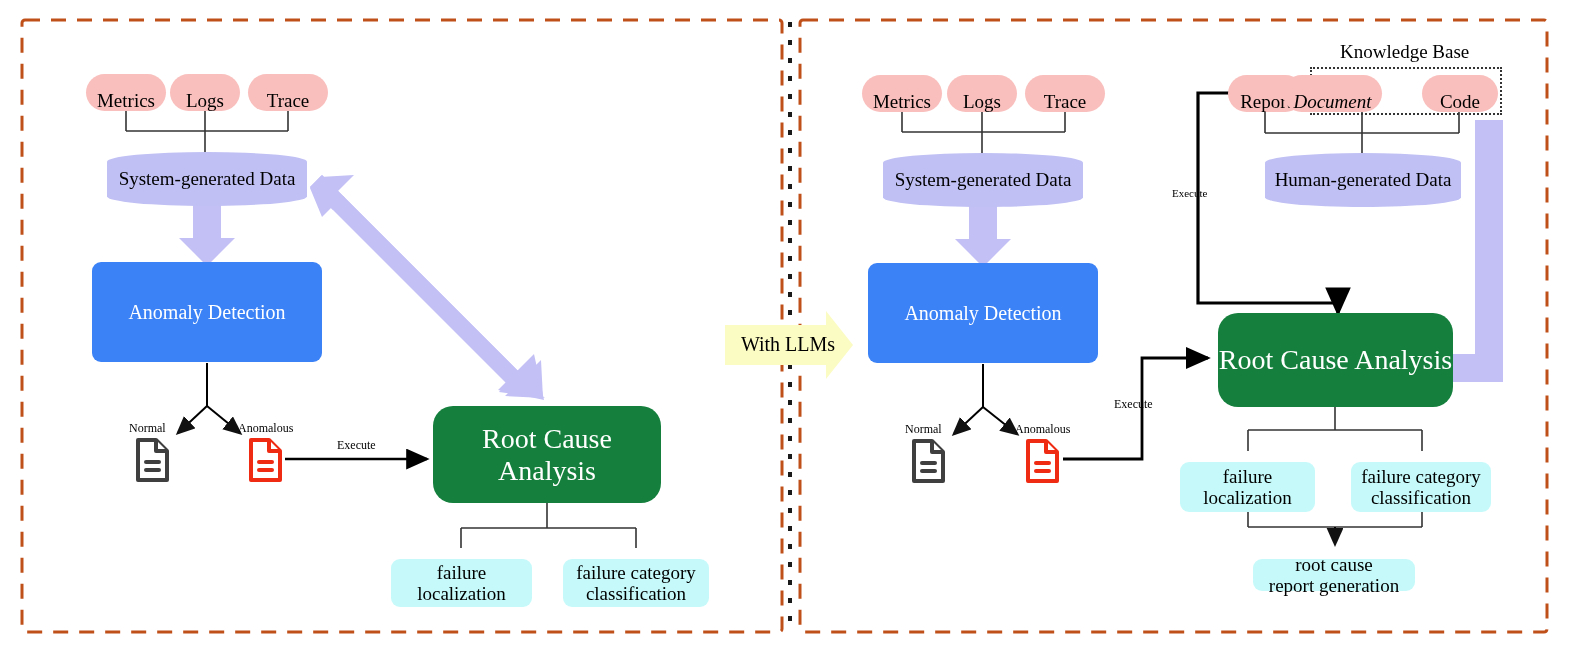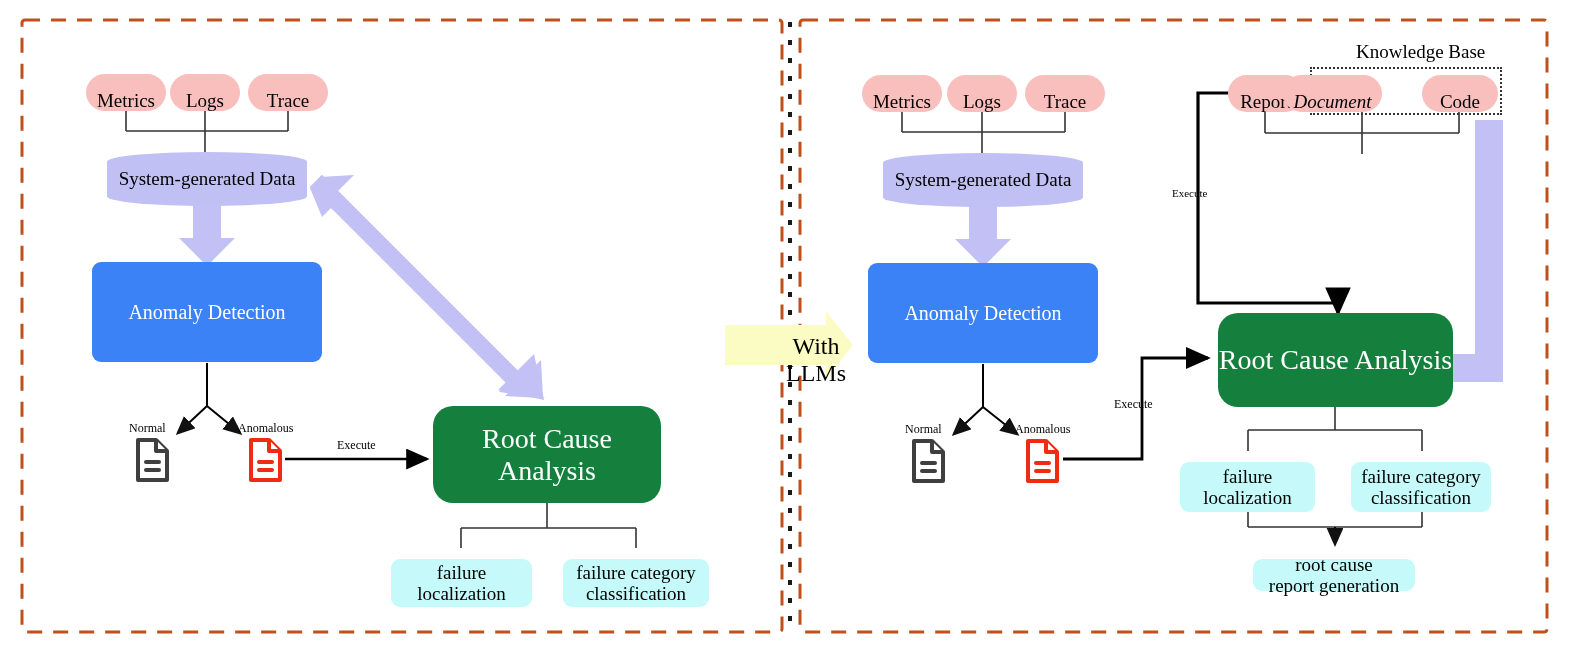--- a/index.html
+++ b/index.html
@@ -21,21 +21,21 @@
   .proc-blue{background:#15803d;border-radius:20px;color:#ffffff;font-size:28px;}
 
   .outcome{background:#c6fafa;border-radius:9px;font-size:19px;color:#000;margin-top:12px;}
 
   .kb-label{position:absolute;font-size:19px;color:#000;}
   .kb-box{position:absolute;border:2px dotted #333;box-sizing:border-box;}
 
   .edge-label{position:absolute;font-size:12px;color:#000;
               font-family:"Liberation Serif","DejaVu Serif",serif;}
   .edge-label.sm{font-size:11px;}
-  .llm-text{position:absolute;font-size:24px;color:#000;margin-left:28px;}
+  .llm-text{position:absolute;font-size:20px;color:#000;}
 </style>
 </head>
 <body>
 
 <div id="stage">
 
   <svg class="svg-layer" viewBox="0 0 1569 652">
     <defs>
       <marker id="arrowBlack" markerWidth="10" markerHeight="10" refX="8" refY="4" orient="auto">
         <path d="M0,0 L9,4 L0,8 z" fill="#000"></path>
@@ -223,35 +223,38 @@
 
   <div class="node proc-purple" style="left:868px;top:263px;width:230px;height:100px;">
     <span>Anomaly Detection</span>
   </div>
 
   <div class="edge-label" style="left:905px;top:422px;"><span>Normal</span></div>
   <div class="edge-label" style="left:1015px;top:422px;"><span>Anomalous</span></div>
   <div class="edge-label" style="left:1114px;top:397px;"><span>Execute</span></div>
   <div class="edge-label sm" style="left:1172px;top:187px;"><span>Execute</span></div>
 
-  <div class="kb-label" style="left:1340px;top:41px;margin-left:16px;">
+  <div class="kb-label" style="left:1340px;top:41px;">
     <span>Knowledge Base</span>
   </div>
   <div class="kb-box" style="left:1310px;top:67px;width:192px;height:48px;"></div>
 
   <div class="node capsule" style="left:1228px;top:75px;width:76px;height:37px;">
     <span>Report</span>
   </div>
   <div class="node capsule" style="left:1283px;top:75px;width:99px;height:37px;font-style:italic;">
     <span>Document</span>
   </div>
   <div class="node capsule" style="left:1422px;top:75px;width:76px;height:37px;">
     <span>Code</span>
   </div>
 
+  <div class="node cylinder" style="left:1265px;top:153px;width:196px;height:54px;">
+    <span>Human-generated Data</span>
+  </div>
 
   <div class="node proc-blue" style="left:1218px;top:313px;width:235px;height:94px;">
     <span>Root Cause Analysis</span>
   </div>
 
   <div class="node outcome" style="left:1180px;top:450px;width:135px;height:50px;flex-direction:column;">
     <span>failure</span>
     <span>localization</span>
   </div>
   <div class="node outcome" style="left:1351px;top:450px;width:140px;height:50px;flex-direction:column;">

